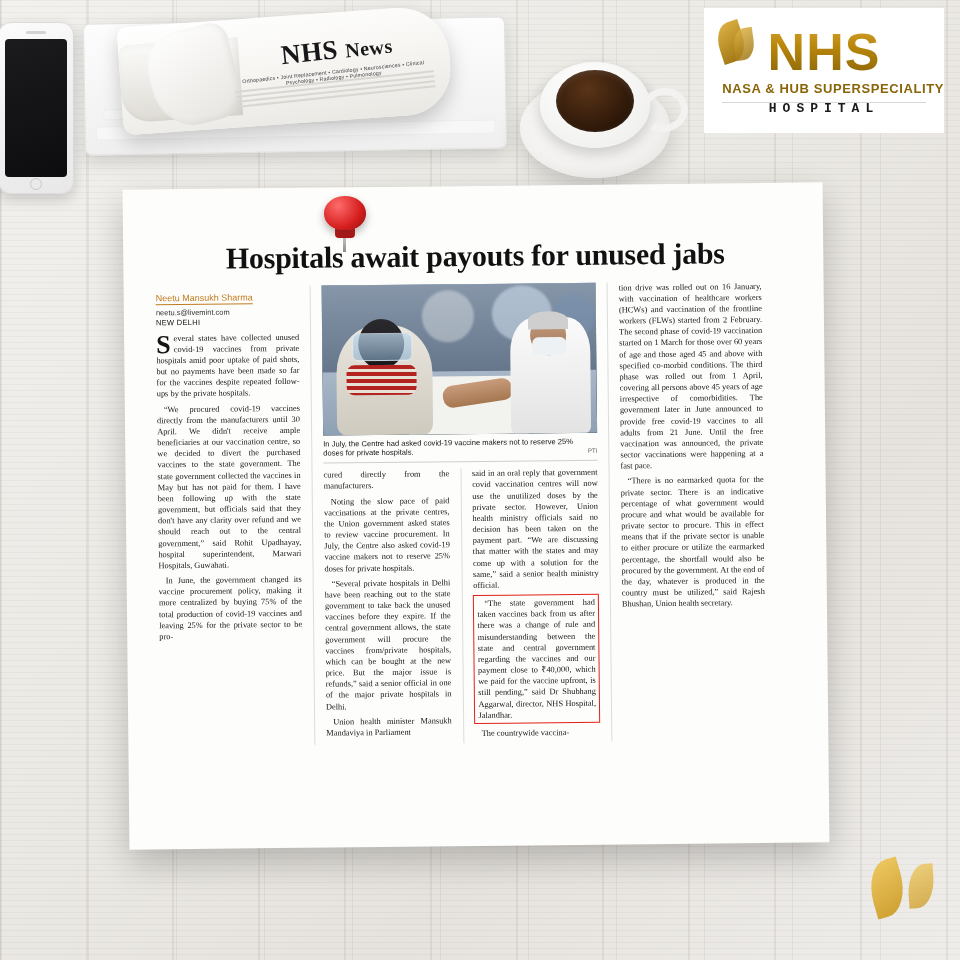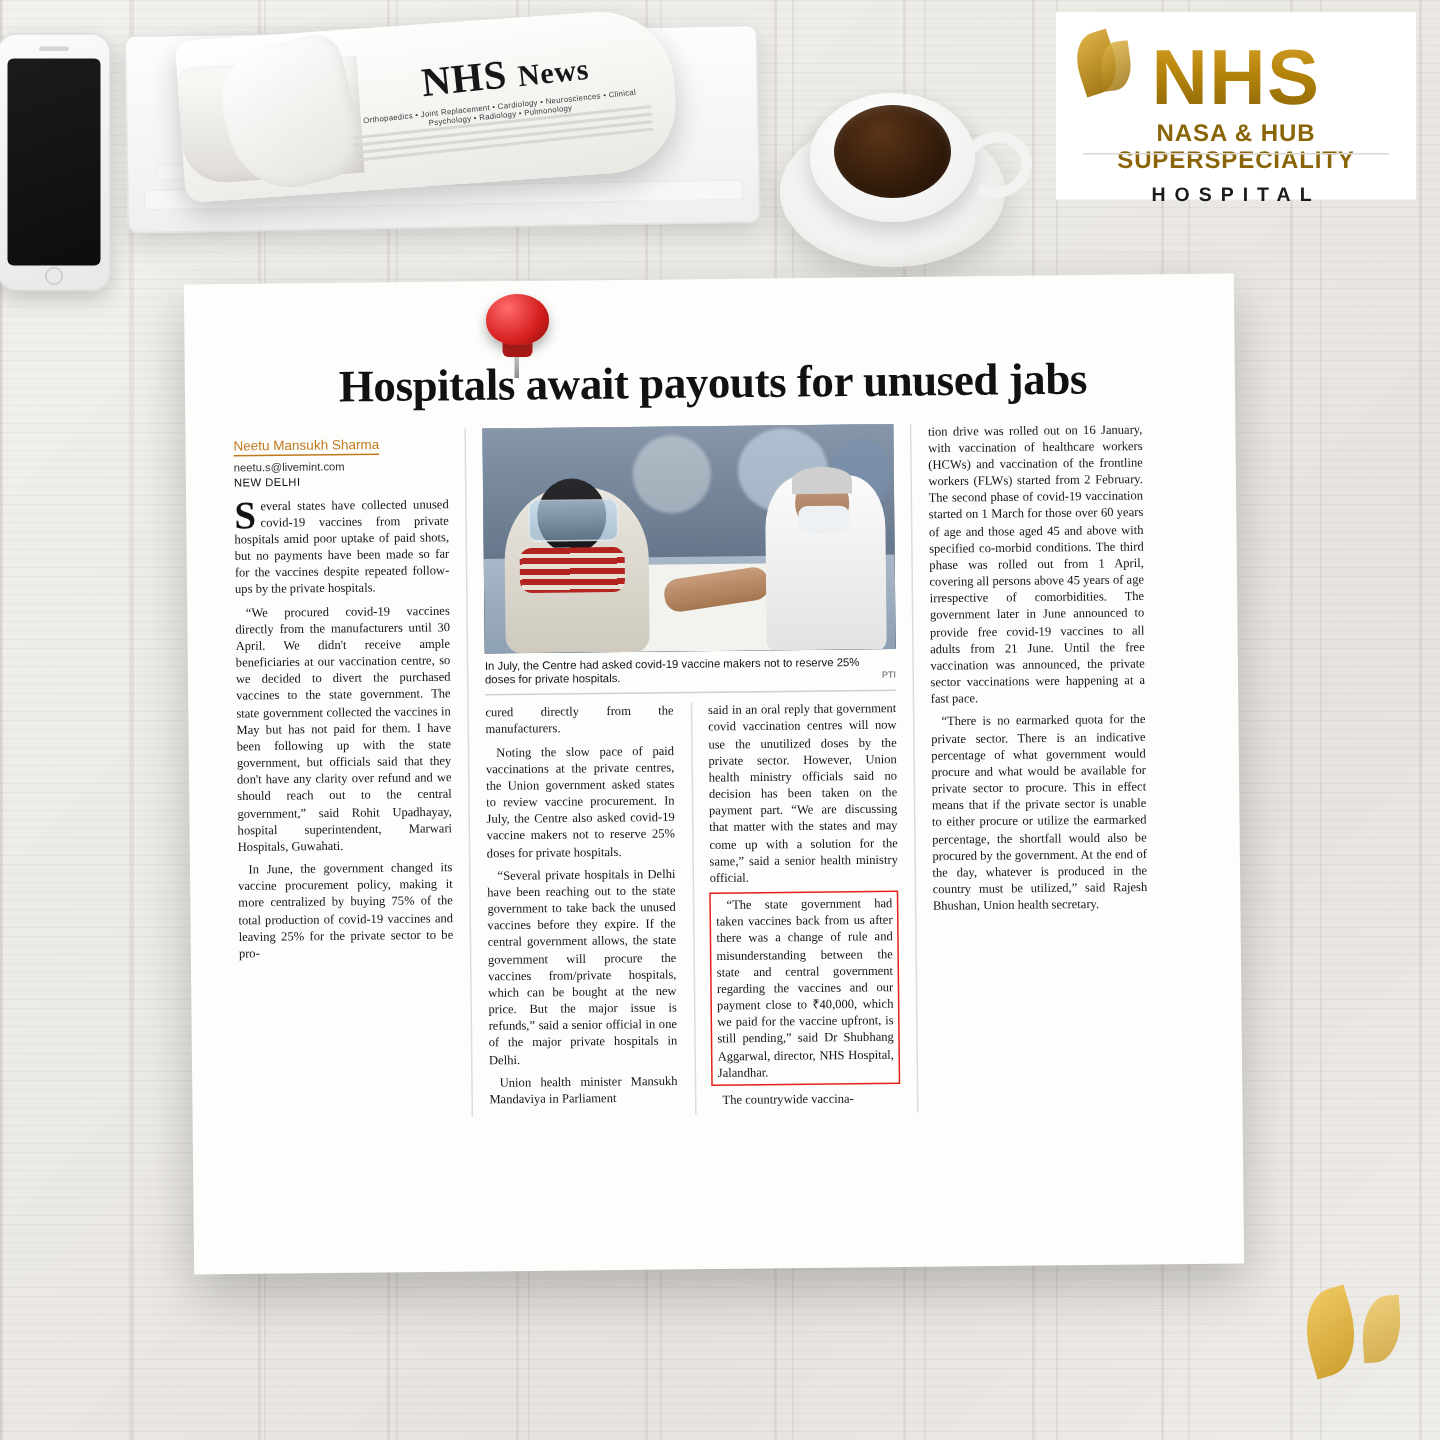--- a/index.html
+++ b/index.html
@@ -154,25 +154,25 @@
     margin-top:18px;line-height:1;
   }
   .leaf{
     position:absolute;left:14px;top:14px;width:26px;height:40px;
     background:linear-gradient(160deg,#e0b447,#9a7110);
     border-radius:60% 0 60% 0;
     transform:rotate(-18deg);
   }
   .leaf.l2{left:30px;top:20px;width:20px;height:32px;opacity:.85;transform:rotate(-8deg);}
   .logo-sub{
-    text-align:center;font-family:"Liberation Sans",sans-serif;
-    font-size:16px;letter-spacing:.6px;color:#8a6508;font-weight:bold;margin-top:3px;
+    text-align:right;font-family:"Liberation Sans",sans-serif;
+    font-size:13px;letter-spacing:.6px;color:#8a6508;font-weight:bold;margin-top:3px;
   }
   .logo-sub2{
-    text-align:center;font-family:Liberation Sans, sans-serif;
+    text-align:center;font-family:Liberation Mono, monospace;
     font-size:13px;letter-spacing:6px;color:#1b1b1b;font-weight:bold;margin-top:5px;
   }
   .logo-rule{
     position:absolute;left:18px;right:18px;bottom:30px;height:1px;background:#d8d8d8;
   }
 
   
   .flame{
     position:absolute;right:56px;bottom:44px;width:34px;height:56px;
     background:linear-gradient(160deg,#f0c85a,#c9961d);

